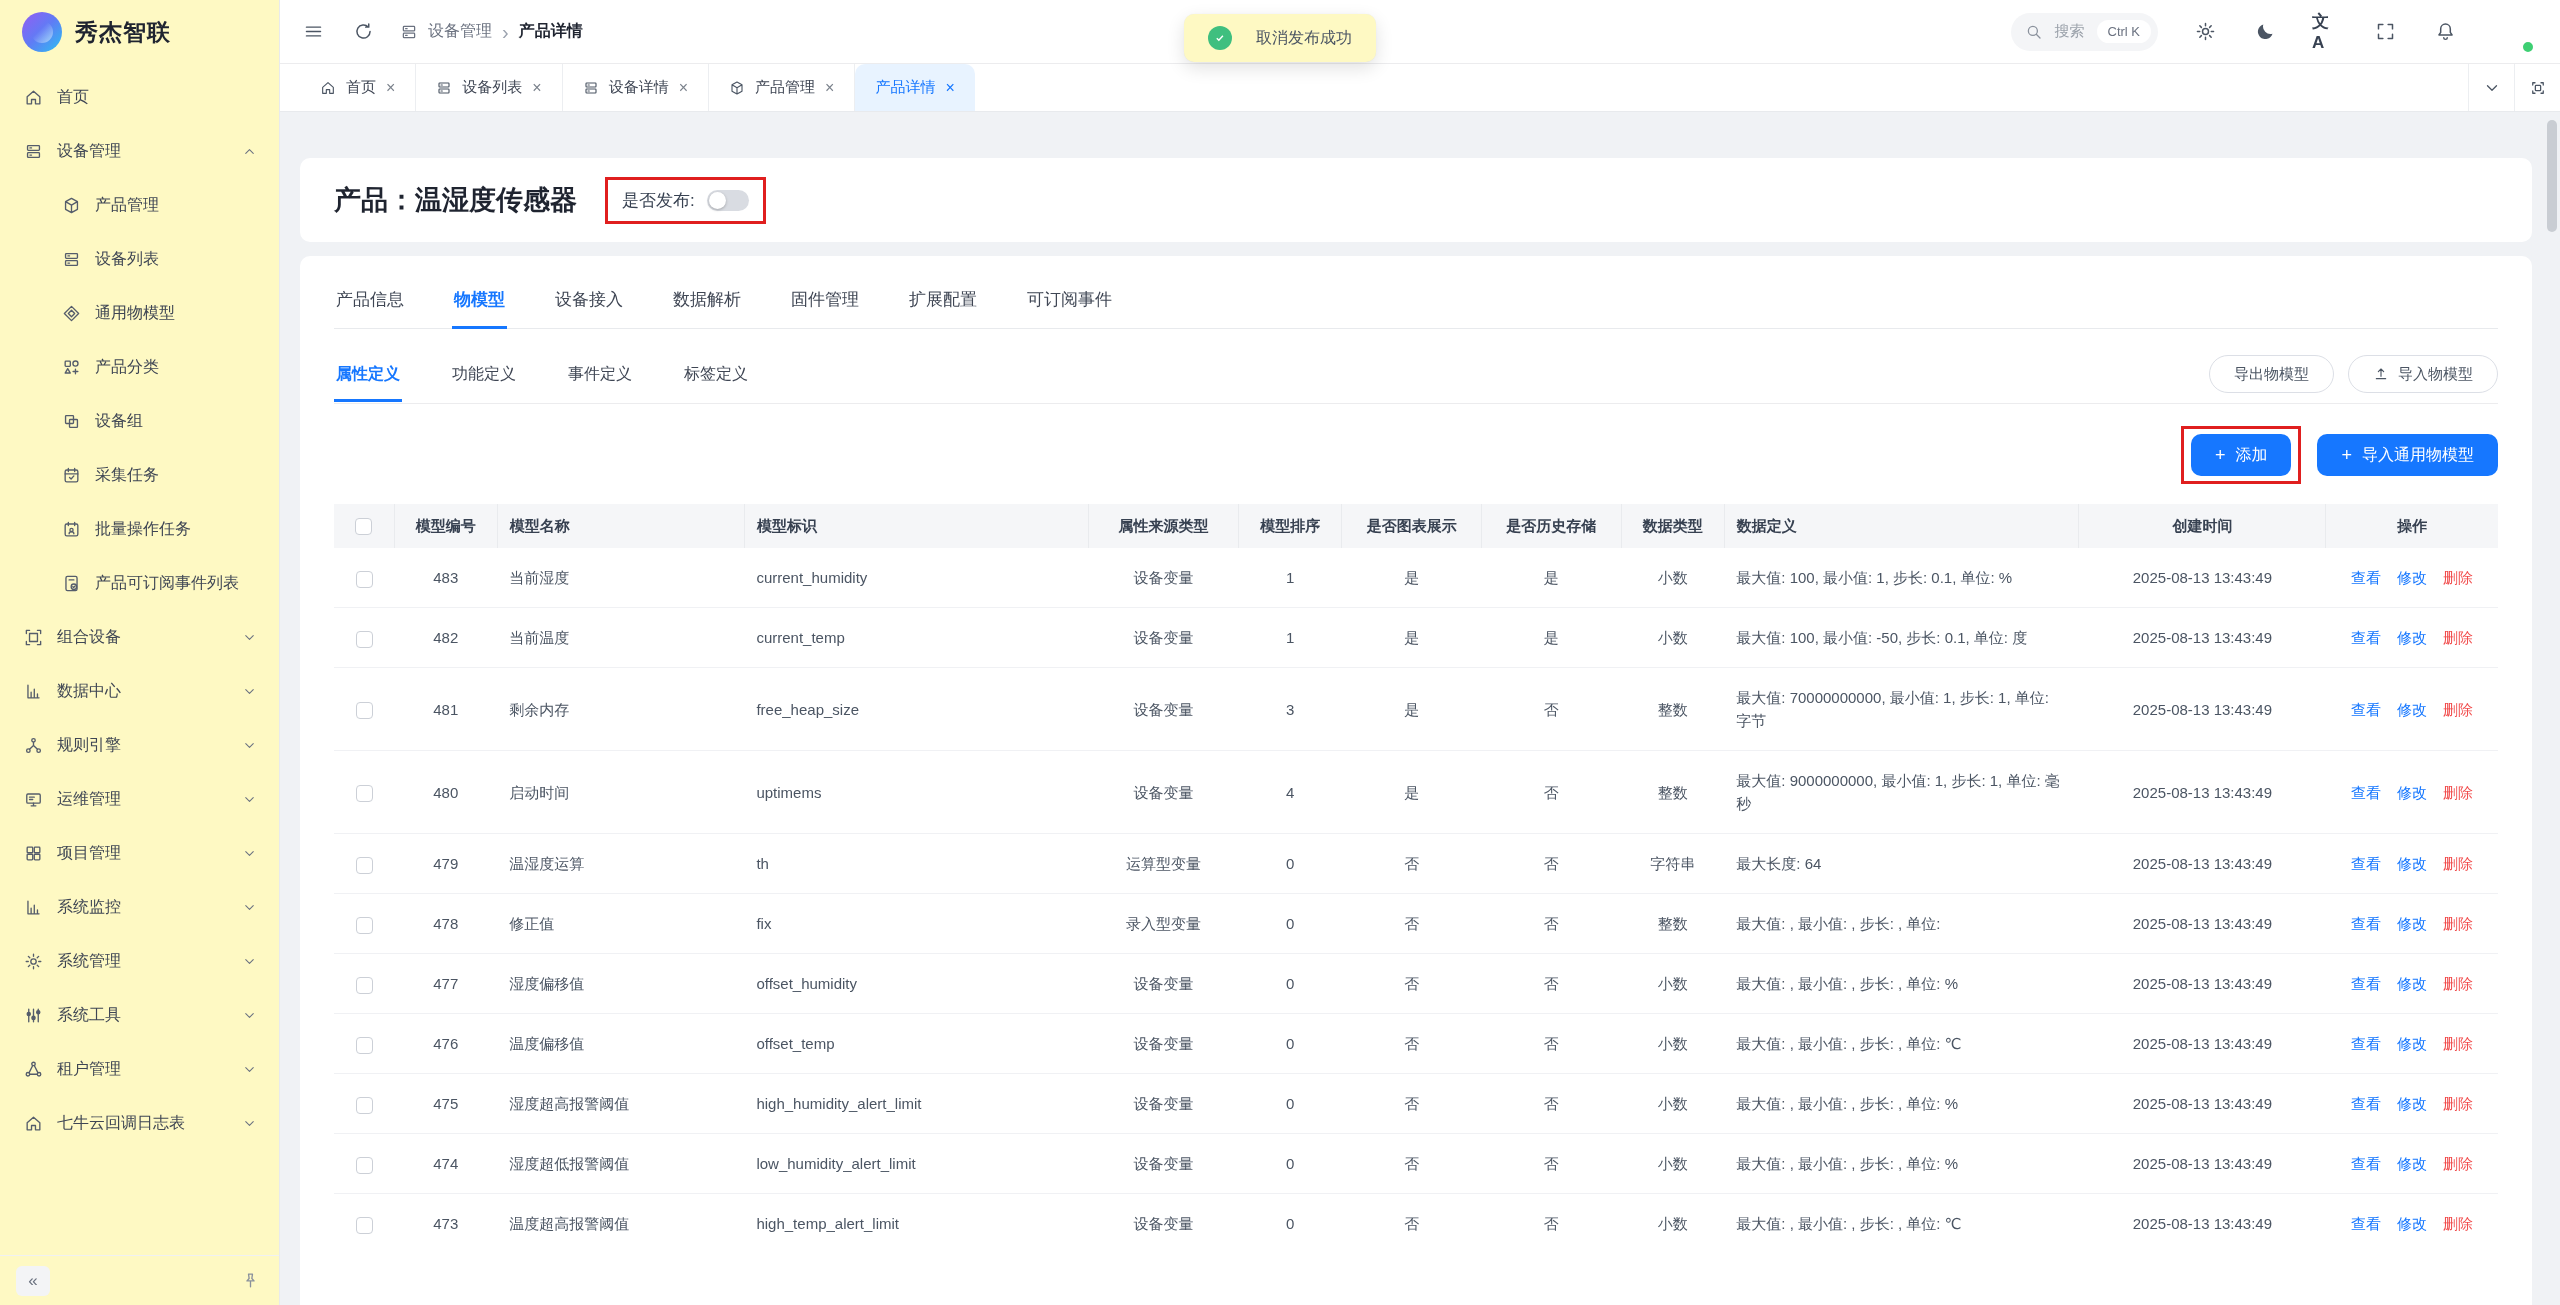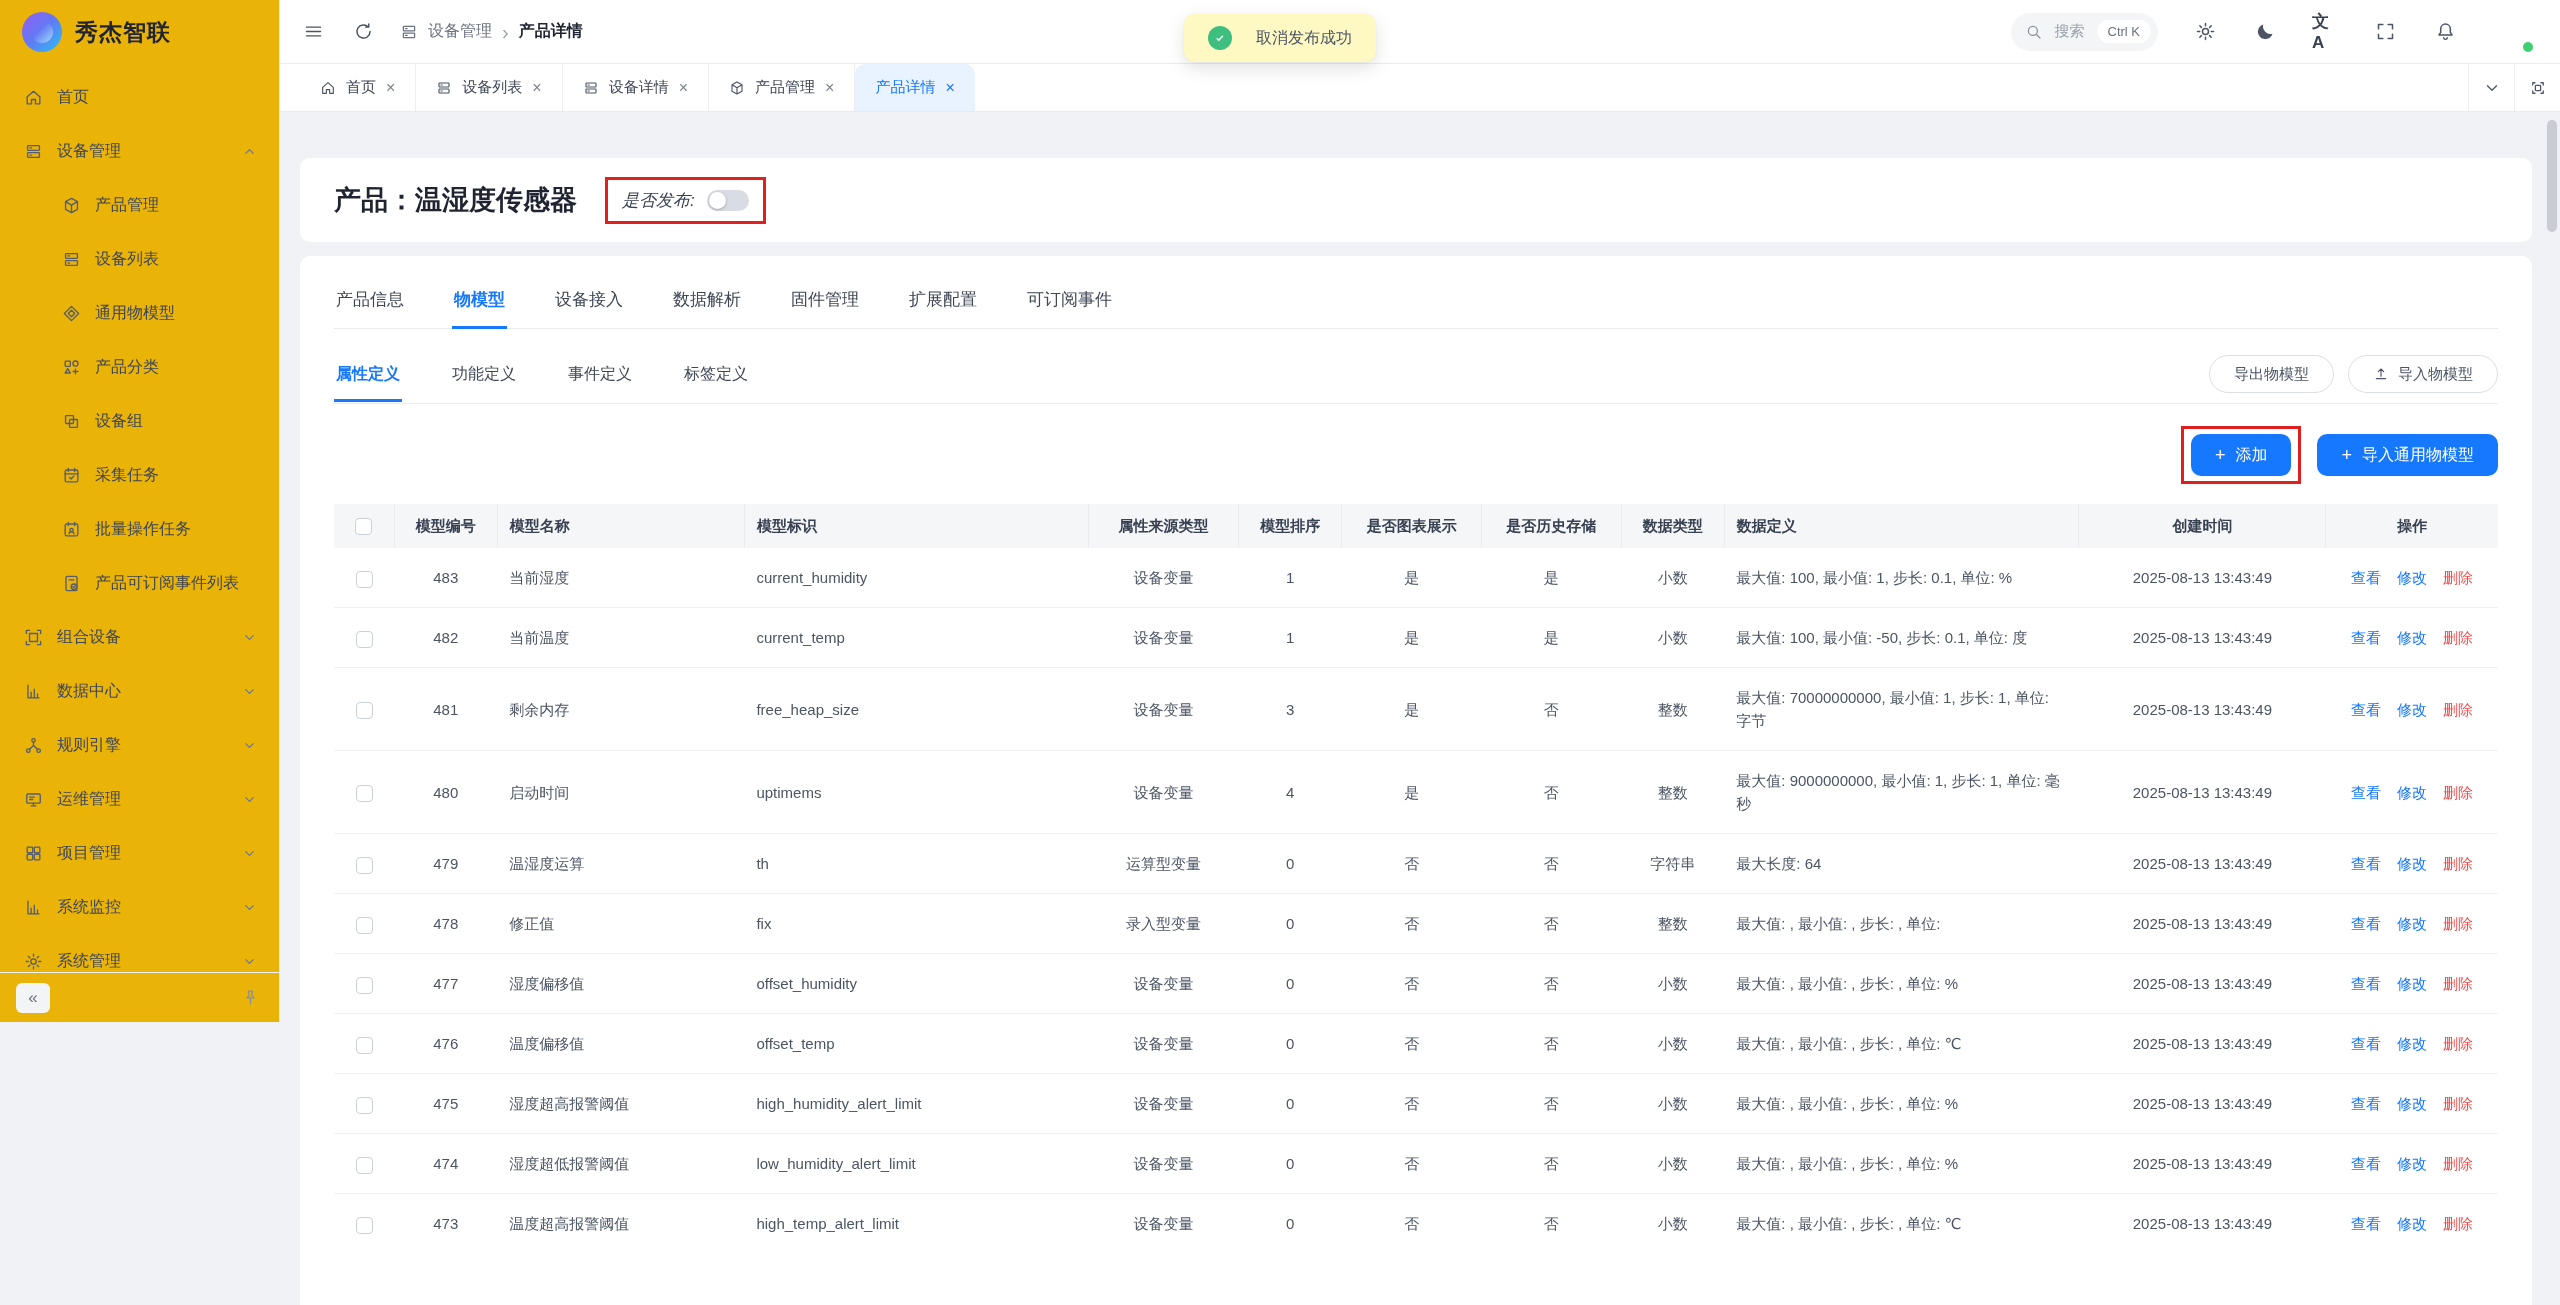--- a/index.html
+++ b/index.html
@@ -2,21 +2,21 @@
 <html><head>
 <meta charset="utf-8">
 <style>
   * { margin:0; padding:0; box-sizing:border-box; }
   html,body { width:2560px; height:1305px; }
   body { font-family:"Liberation Sans","DejaVu Sans",sans-serif; background:#f0f2f5; color:#374151; overflow:hidden; }
   .page { position:relative; width:2560px; height:1305px; overflow:hidden; }
   svg.ic { fill:none; stroke:currentColor; stroke-width:1.7; stroke-linecap:round; stroke-linejoin:round; }
 
   
-  .sidebar { position:absolute; left:0; top:0; width:280px; height:1022px; background:#eab308; border-right:1px solid #e8eaed; display:flex; flex-direction:column; z-index:5; }
+  .sidebar { position:absolute; left:0; top:0; width:280px; height:1305px; background:#fef9c3; border-right:1px solid #e8eaed; display:flex; flex-direction:column; z-index:5; }
   .logo-row { height:64px; display:flex; align-items:center; gap:13px; padding-left:22px; flex:0 0 auto; }
   .logo-mark { width:40px; height:40px; border-radius:50%; background:linear-gradient(135deg,#8a63f3 10%,#5f7cf5 50%,#36b3f2 90%); position:relative; }
   .logo-mark::after { content:""; position:absolute; left:9px; top:9px; width:22px; height:22px; border-radius:50%; background:linear-gradient(315deg,rgba(255,255,255,.55),rgba(255,255,255,0) 60%); }
   .brand { font-size:23px; font-weight:700; color:#1f2430; letter-spacing:1px; }
   .nav { flex:1 1 auto; padding-top:6px; overflow:hidden; }
   .nav-item { height:54px; display:flex; align-items:center; gap:14px; padding:0 22px 0 24px; font-size:16px; color:#3f4654; cursor:pointer; }
   .nav-item .nav-ico { width:19px; height:19px; color:#555d6b; flex:0 0 auto; }
   .nav-item.child { padding-left:62px; }
   .nav-label { white-space:nowrap; }
   .nav-chev { width:15px; height:15px; margin-left:auto; color:#6b7280; }
@@ -57,21 +57,21 @@
   .strip-controls { margin-left:auto; display:flex; align-items:stretch; }
   .strip-btn { width:46px; display:flex; align-items:center; justify-content:center; border-left:1px solid #eceef1; color:#4b5563; cursor:pointer; }
   .strip-btn svg { width:18px; height:18px; }
 
   
   .content { position:absolute; left:280px; top:112px; right:0; bottom:0; background:#f0f2f5; overflow:hidden; }
   .v-scrollbar { position:absolute; right:3px; top:8px; width:10px; height:112px; border-radius:5px; background:#c9cdd3; }
 
   .product-card { margin:46px 28px 0 20px; background:#fff; border-radius:10px; height:84px; display:flex; align-items:center; padding:0 34px; }
   .product-title { font-size:27px; font-weight:700; color:#1f2430; }
-  .anno-pub { margin-left:28px; border:3px solid #e01f1f; padding:9px 14px; display:flex; align-items:center; gap:12px;font-style:italic; }
+  .anno-pub { margin-left:28px; border:3px solid #e01f1f; padding:9px 14px; display:flex; align-items:center; gap:12px; }
   .publish-label { font-size:17px; color:#374151; }
   .toggle { width:42px; height:21px; border-radius:11px; background:#d9dce2; position:relative; cursor:pointer; flex:0 0 auto; }
   .toggle .knob { position:absolute; left:2px; top:2px; width:17px; height:17px; border-radius:50%; background:#fff; box-shadow:0 1px 3px rgba(0,0,0,.25); }
 
   .main-card { margin:14px 28px 0 20px; background:#fff; border-radius:10px; padding:6px 34px 24px; height:1120px; }
   .detail-tabs { display:flex; gap:46px; border-bottom:1px solid #e8eaed; padding-top:12px;font-family:Liberation Mono, monospace; }
   .dtab { font-size:17px; color:#3f4654; padding:14px 2px 15px; border-bottom:3px solid transparent; margin-bottom:-1px; cursor:pointer; }
   .dtab.active { color:#1677ff; font-weight:600; border-bottom-color:#1677ff; }
 
   .model-tabs-row { display:flex; align-items:center; margin-top:26px; border-bottom:1px solid #ececee; padding-bottom:0; }

